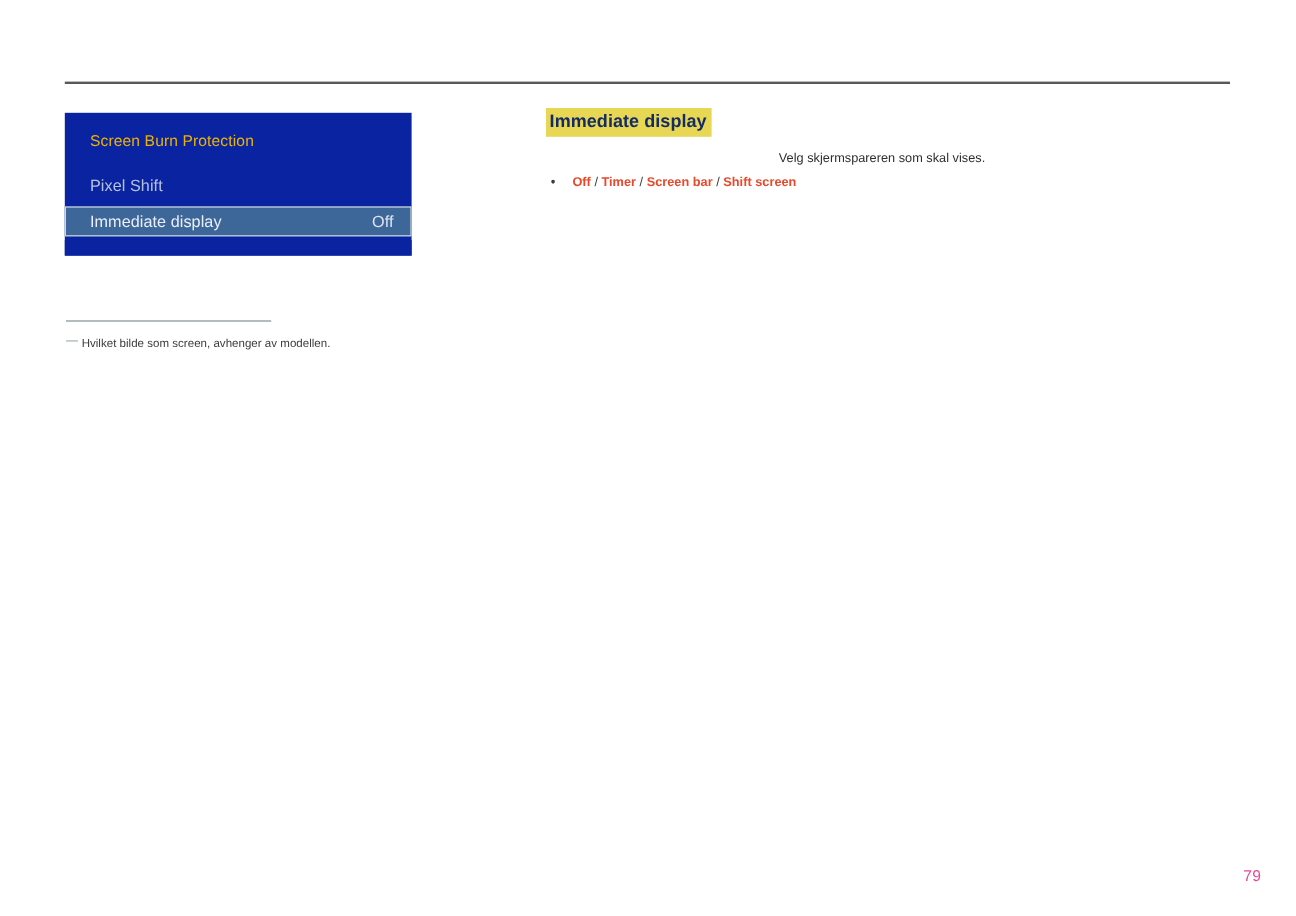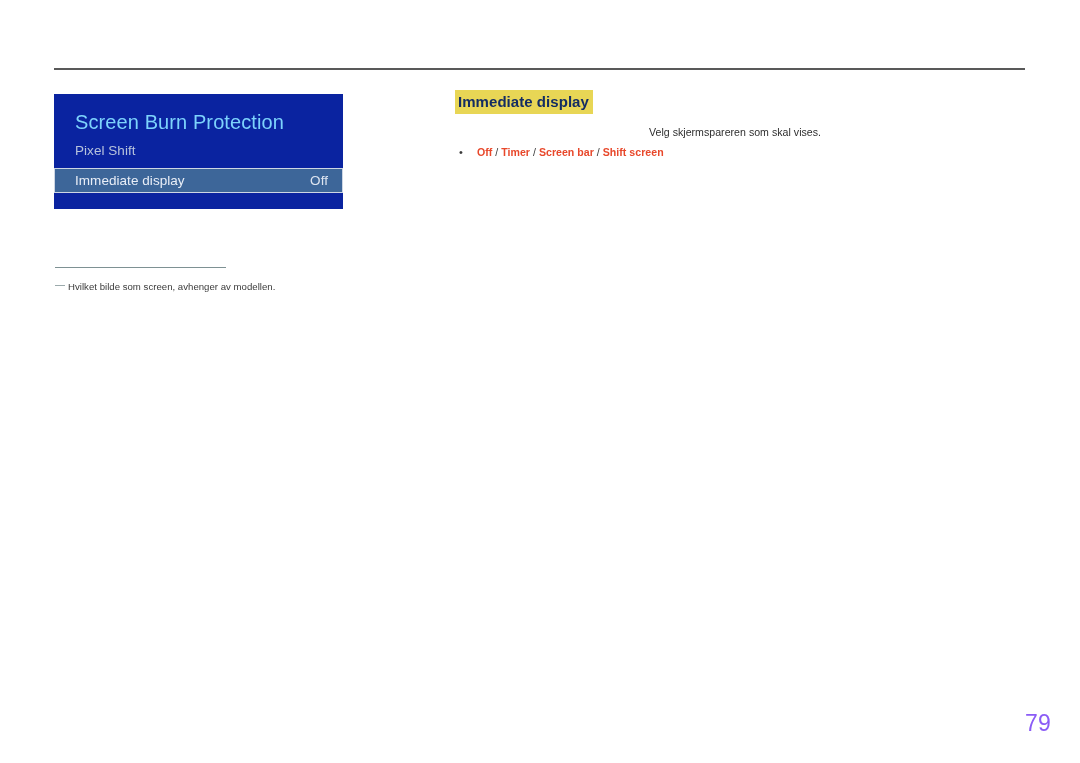--- a/index.html
+++ b/index.html
@@ -30,22 +30,22 @@
   .osd-panel {
     position: absolute;
     left: 54px;
     top: 94px;
     width: 289px;
     background: #0a23a0;
     padding: 0;
     box-sizing: border-box;
   }
   .osd-title {
-    color: #7dd3fc;
-    font-size: 20px;
+    color: #eab308;
+    font-size: 13px;
     font-weight: 400;
     letter-spacing: 0.1px;
     padding: 16px 0 0 21px;
     line-height: 1.2;
   }
   .osd-list {
     margin: 0;
     padding: 0;
     list-style: none;
   }
@@ -53,21 +53,21 @@
     position: relative;
     height: 29px;
     line-height: 29px;
     padding-left: 21px;
     color: #b6c2dc;
     font-size: 13.5px;
     letter-spacing: 0.05px;
     box-sizing: border-box;
   }
   .osd-item.first {
-    margin-top: 2px;
+    margin-top: 14px;
   }
   .osd-item.selected {
     background: #3d6699;
     border: 1px solid #cdd6e4;
     height: 25px;
     line-height: 23px;
     color: #e9eef7;
     margin: 3px 0 0 0;
     padding-left: 20px;
   }
@@ -164,22 +164,22 @@
   .opt-row .sep {
     color: #3a3a3a;
     font-weight: 400;
   }
 
   
   .page-number {
     position: absolute;
     right: 29px;
     bottom: 26px;
-    font-size: 23px;
-    color: #8b5cf6;
+    font-size: 13px;
+    color: #ec4899;
     letter-spacing: 0.2px;
   }
 </style>
 </head>
 <body>
 
 <div class="top-rule"></div>
 
 <div class="osd-panel">
   <div class="osd-title">Screen Burn Protection</div>

